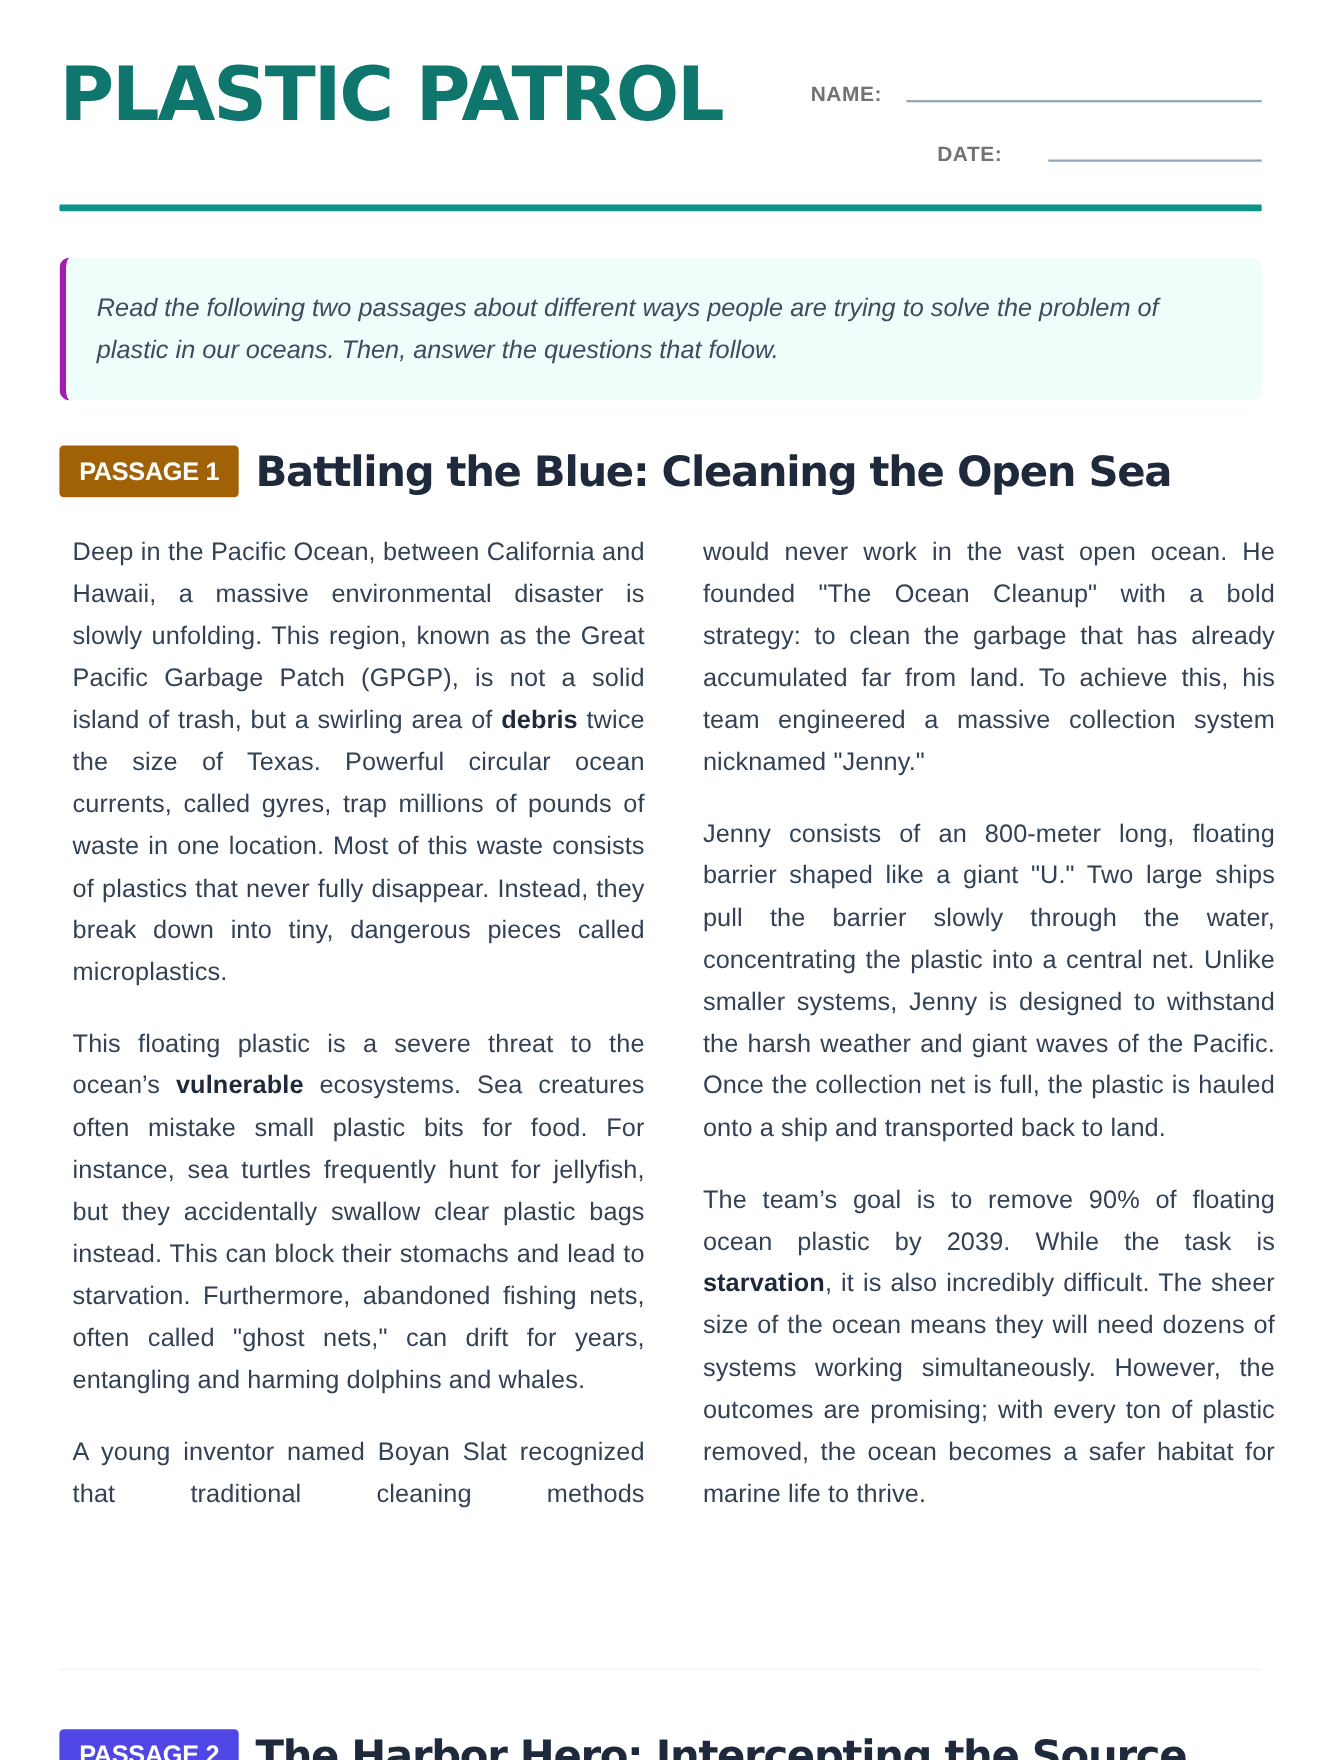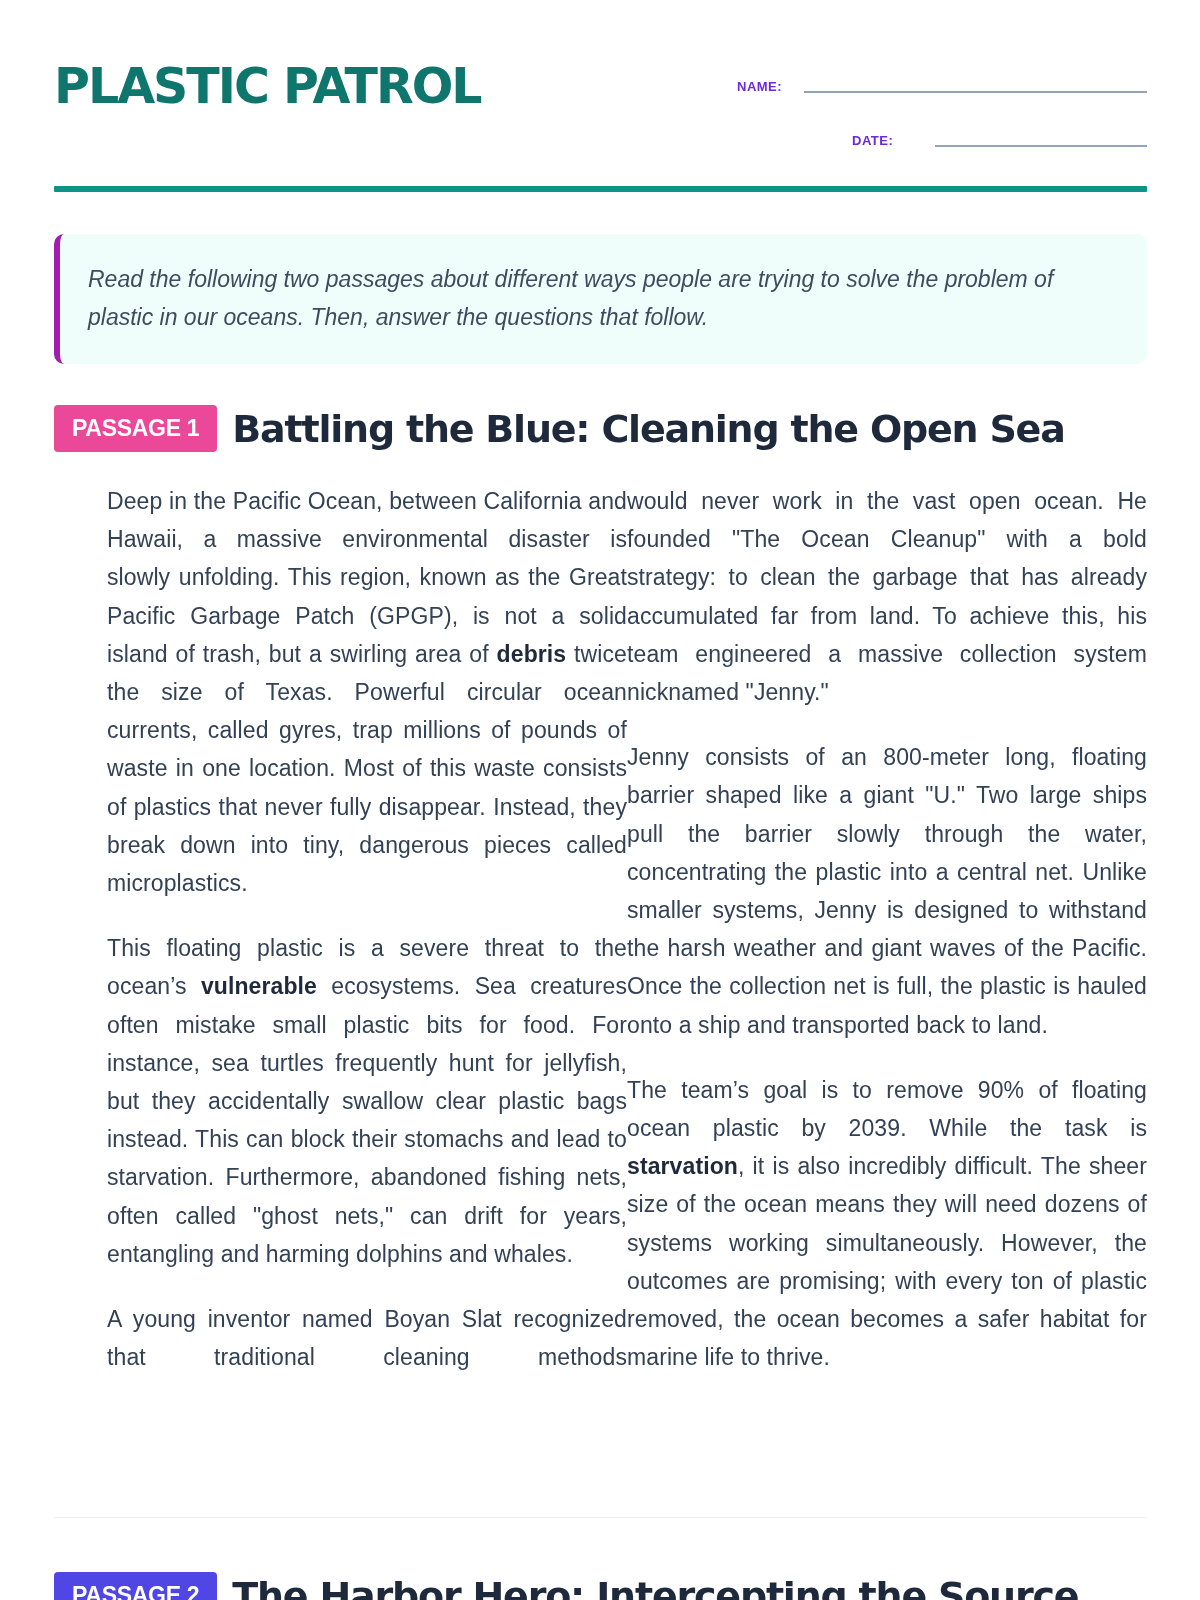--- a/index.html
+++ b/index.html
@@ -5,31 +5,31 @@
   * { box-sizing: border-box; margin: 0; padding: 0; }
   html, body { width: 1200px; height: 1600px; overflow: hidden; background: #ffffff; }
   body { font-family: "Liberation Sans", sans-serif; color: #1e293b; position: relative; }
 
   .page { position: absolute; left: 54px; top: 0; width: 1093px; }
 
   .header { position: relative; height: 194px; }
   .title {
     position: absolute; left: 0; top: 52px;
     font-family: "DejaVu Sans", sans-serif; font-weight: bold;
-    font-size: 49px; letter-spacing: -2px; color: #0f766e; line-height: 70px;
+    font-size: 68px; letter-spacing: -2px; color: #0f766e; line-height: 70px;
   }
   .subtitle {
     position: absolute; left: 0; top: 124px;
     font-size: 26px; color: #64748b; line-height: 32px; letter-spacing: 0.1px;
   }
   .field { position: absolute; display: flex; align-items: flex-end; }
   .field.name { right: 0; top: 76px; width: 410px; }
   .field.date { right: 0; top: 130px; width: 295px; gap: 20px; }
   .field-label {
-    font-weight: bold; font-size: 13px; color: #6d28d9; letter-spacing: 0.5px;
+    font-weight: bold; font-size: 19px; color: #737373; letter-spacing: 0.5px;
     line-height: 22px; white-space: nowrap; margin-right: 22px;
   }
   .field-line { flex: 1; height: 2px; background: #94a3b8; margin-bottom: 5px; }
   .header-rule {
     position: absolute; left: 0; right: 0; top: 186px; height: 6px;
     background: #0d9488; border-radius: 1px;
   }
 
   .intro {
     position: absolute; left: 0; top: 234px; width: 1093px; height: 130px;
@@ -41,30 +41,30 @@
   }
 
   .passage-head { position: absolute; left: 0; display: flex; align-items: center; }
   .passage-head.p1 { top: 405px; }
   .passage-head.p2 { top: 1572px; }
   .badge {
     display: inline-block; color: #ffffff; font-weight: bold;
     font-size: 23px; line-height: 47px; height: 47px; padding: 0 18px;
     border-radius: 4px; letter-spacing: -0.3px; margin-right: 15px;
   }
-  .badge.teal { background: #ec4899; }
+  .badge.teal { background: #a16207; }
   .badge.indigo { background: #4f46e5; }
   .passage-title {
     font-family: "DejaVu Sans", sans-serif; font-weight: bold;
     font-size: 38px; color: #1e293b; letter-spacing: -1.2px; line-height: 46px;
   }
 
   .columns {
-    position: absolute; left: 0; top: 482px; width: 1093px;
-    display: flex; justify-content: flex-end;
+    position: absolute; left: 12px; top: 482px; width: 1093px;
+    display: flex; justify-content: space-between;
   }
   .col { width: 520px; }
   .col p {
     font-size: 23px; line-height: 38.2px; color: #334155;
     text-align: justify; margin-bottom: 27px; letter-spacing: 0.1px;
   }
   .col p b { color: #1e293b; font-weight: bold; }
 
   .section-rule {
     position: absolute; left: 0; right: 0; top: 1517px; height: 1px; background: #eef1f5;

